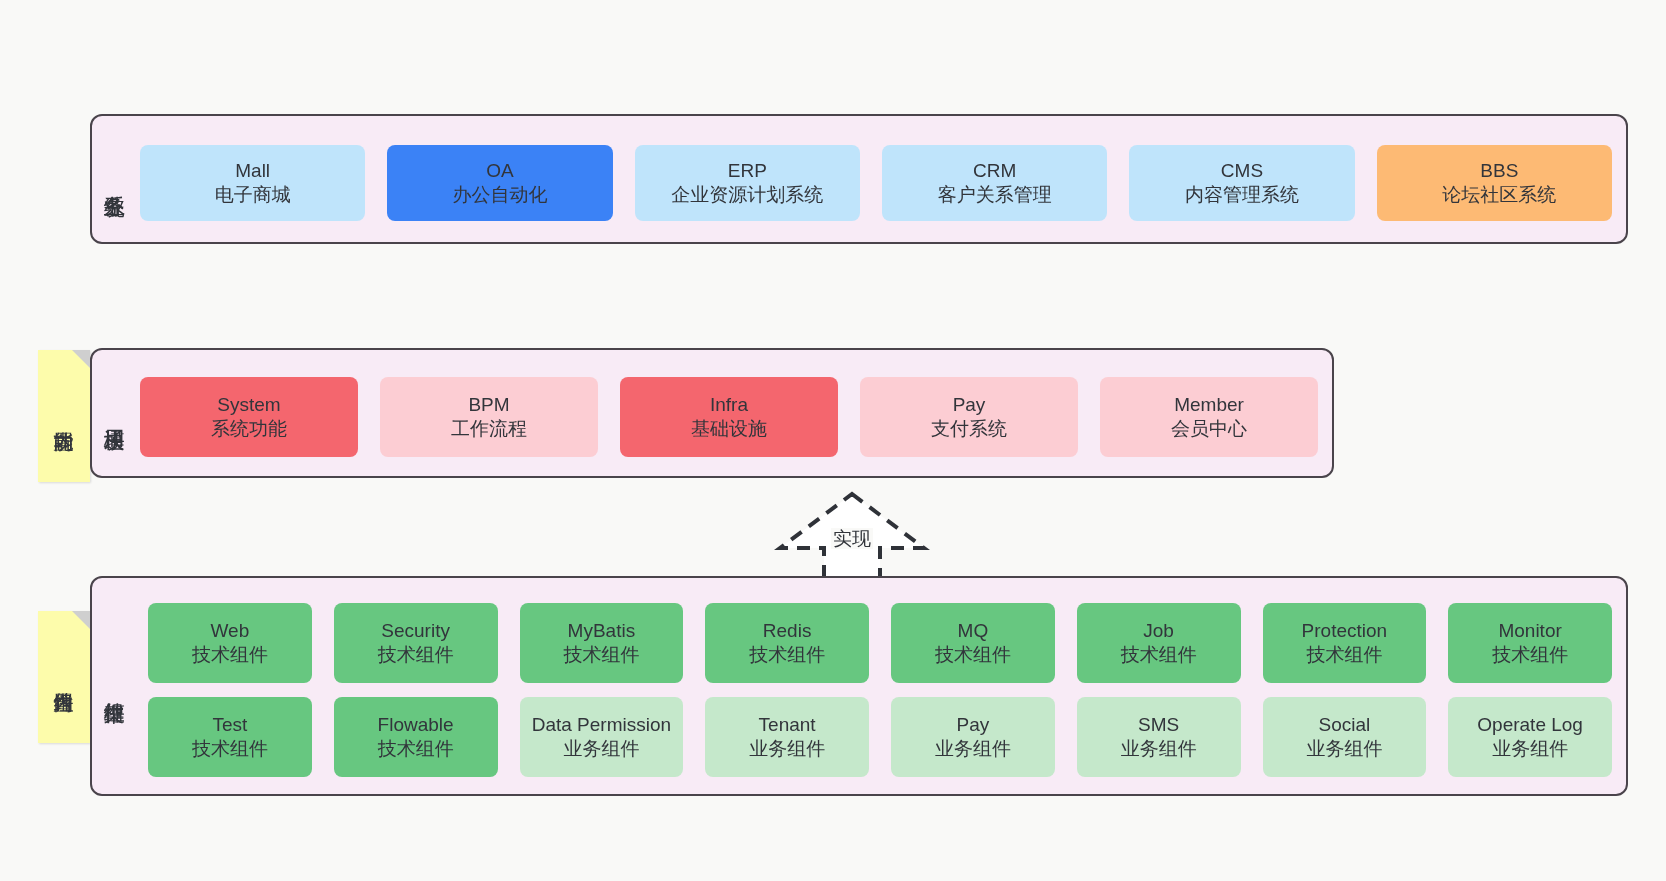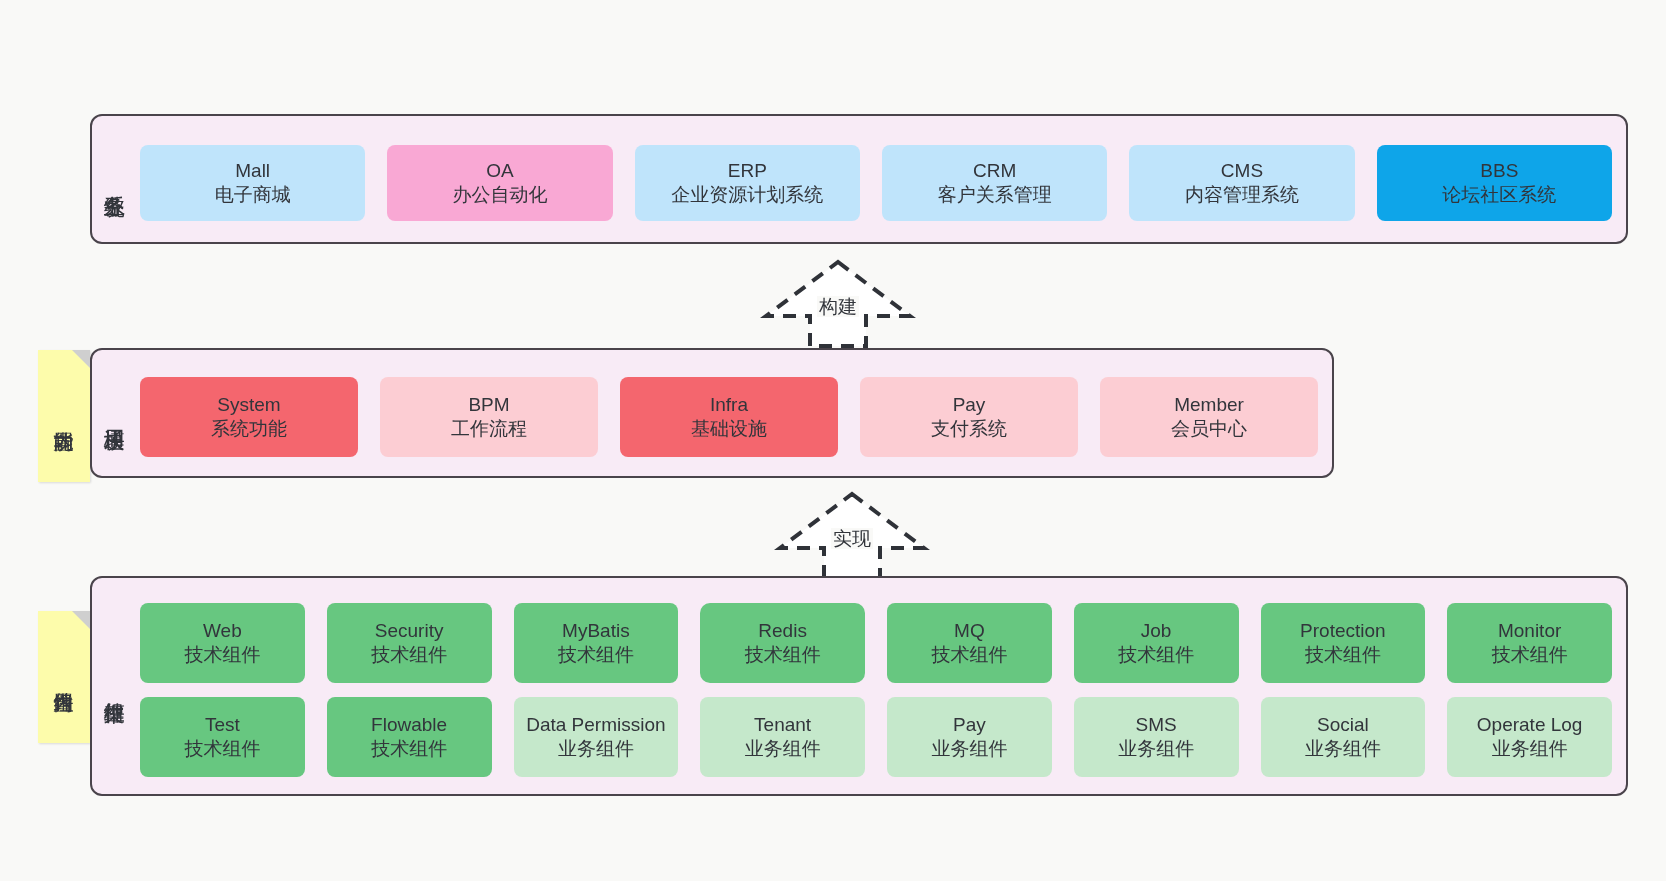--- a/index.html
+++ b/index.html
@@ -126,53 +126,45 @@
 
   <div class="layer h-biz" style="left:90px;top:114px;width:1538px;height:130px;">
     <div class="layer-title">业务系统</div>
     <div class="layer-body">
       <div class="row">
 
         <div class="cell" style="background:#bfe4fb;">
           <span class="l1">Mall</span>
           <span class="l2">电子商城</span>
         </div>
-        <div class="cell" style="background:#f9a8d4;">
+        <div class="cell" style="background:#3b82f6;">
           <span class="l1">OA</span>
           <span class="l2">办公自动化</span>
         </div>
         <div class="cell" style="background:#bfe4fb;">
           <span class="l1">ERP</span>
           <span class="l2">企业资源计划系统</span>
         </div>
         <div class="cell" style="background:#bfe4fb;">
           <span class="l1">CRM</span>
           <span class="l2">客户关系管理</span>
         </div>
         <div class="cell" style="background:#bfe4fb;">
           <span class="l1">CMS</span>
           <span class="l2">内容管理系统</span>
         </div>
-        <div class="cell" style="background:#0ea5e9;padding-left:14px;">
+        <div class="cell" style="background:#fdba74;padding-left:14px;">
           <span class="l1">BBS</span>
           <span class="l2">论坛社区系统</span>
         </div>
 
       </div>
     </div>
   </div>
 
-  <div class="arrow" style="left:762px;top:258px;">
-    <svg viewBox="0 0 152 92" xmlns="http://www.w3.org/2000/svg" aria-hidden="true">
-      <path d="M76 4 L148 58 L104 58 L104 88 L48 88 L48 58 L4 58 Z" fill="#ffffff" stroke="#2f3238" stroke-width="4" stroke-dasharray="13 9" stroke-linejoin="miter"></path>
-    </svg>
-    <div class="arrow-label">
-      <span>构建</span>
-    </div>
-  </div>
 
   <div class="note" style="left:38px;top:350px;height:132px;">
     <span class="fold"></span>
     <span>内置功能</span>
   </div>
 
   <div class="layer h-mod" style="left:90px;top:348px;width:1244px;height:130px;">
     <div class="layer-title">通用模块</div>
     <div class="layer-body">
       <div class="row">
@@ -209,38 +201,38 @@
     <div class="arrow-label">
       <span>实现</span>
     </div>
   </div>
 
   <div class="note" style="left:38px;top:611px;height:132px;">
     <span class="fold"></span>
     <span>内置组件</span>
   </div>
 
-  <div class="layer h-fw" style="left:90px;top:576px;width:1538px;height:220px;">
+  <div class="layer h-fw" style="left:90px;top:576px;width:1538px;height:220px;gap:8px;">
     <div class="layer-title">框架组件</div>
     <div class="layer-body">
 
       <div class="row g8">
         <div class="cell" style="background:#67c780;">
           <span class="l1">Web</span>
           <span class="l2">技术组件</span>
         </div>
         <div class="cell" style="background:#67c780;">
           <span class="l1">Security</span>
           <span class="l2">技术组件</span>
         </div>
         <div class="cell" style="background:#67c780;">
           <span class="l1">MyBatis</span>
           <span class="l2">技术组件</span>
         </div>
-        <div class="cell" style="background:#67c780;border-radius:10px;">
+        <div class="cell" style="background:#67c780;">
           <span class="l1">Redis</span>
           <span class="l2">技术组件</span>
         </div>
         <div class="cell" style="background:#67c780;">
           <span class="l1">MQ</span>
           <span class="l2">技术组件</span>
         </div>
         <div class="cell" style="background:#67c780;">
           <span class="l1">Job</span>
           <span class="l2">技术组件</span>

